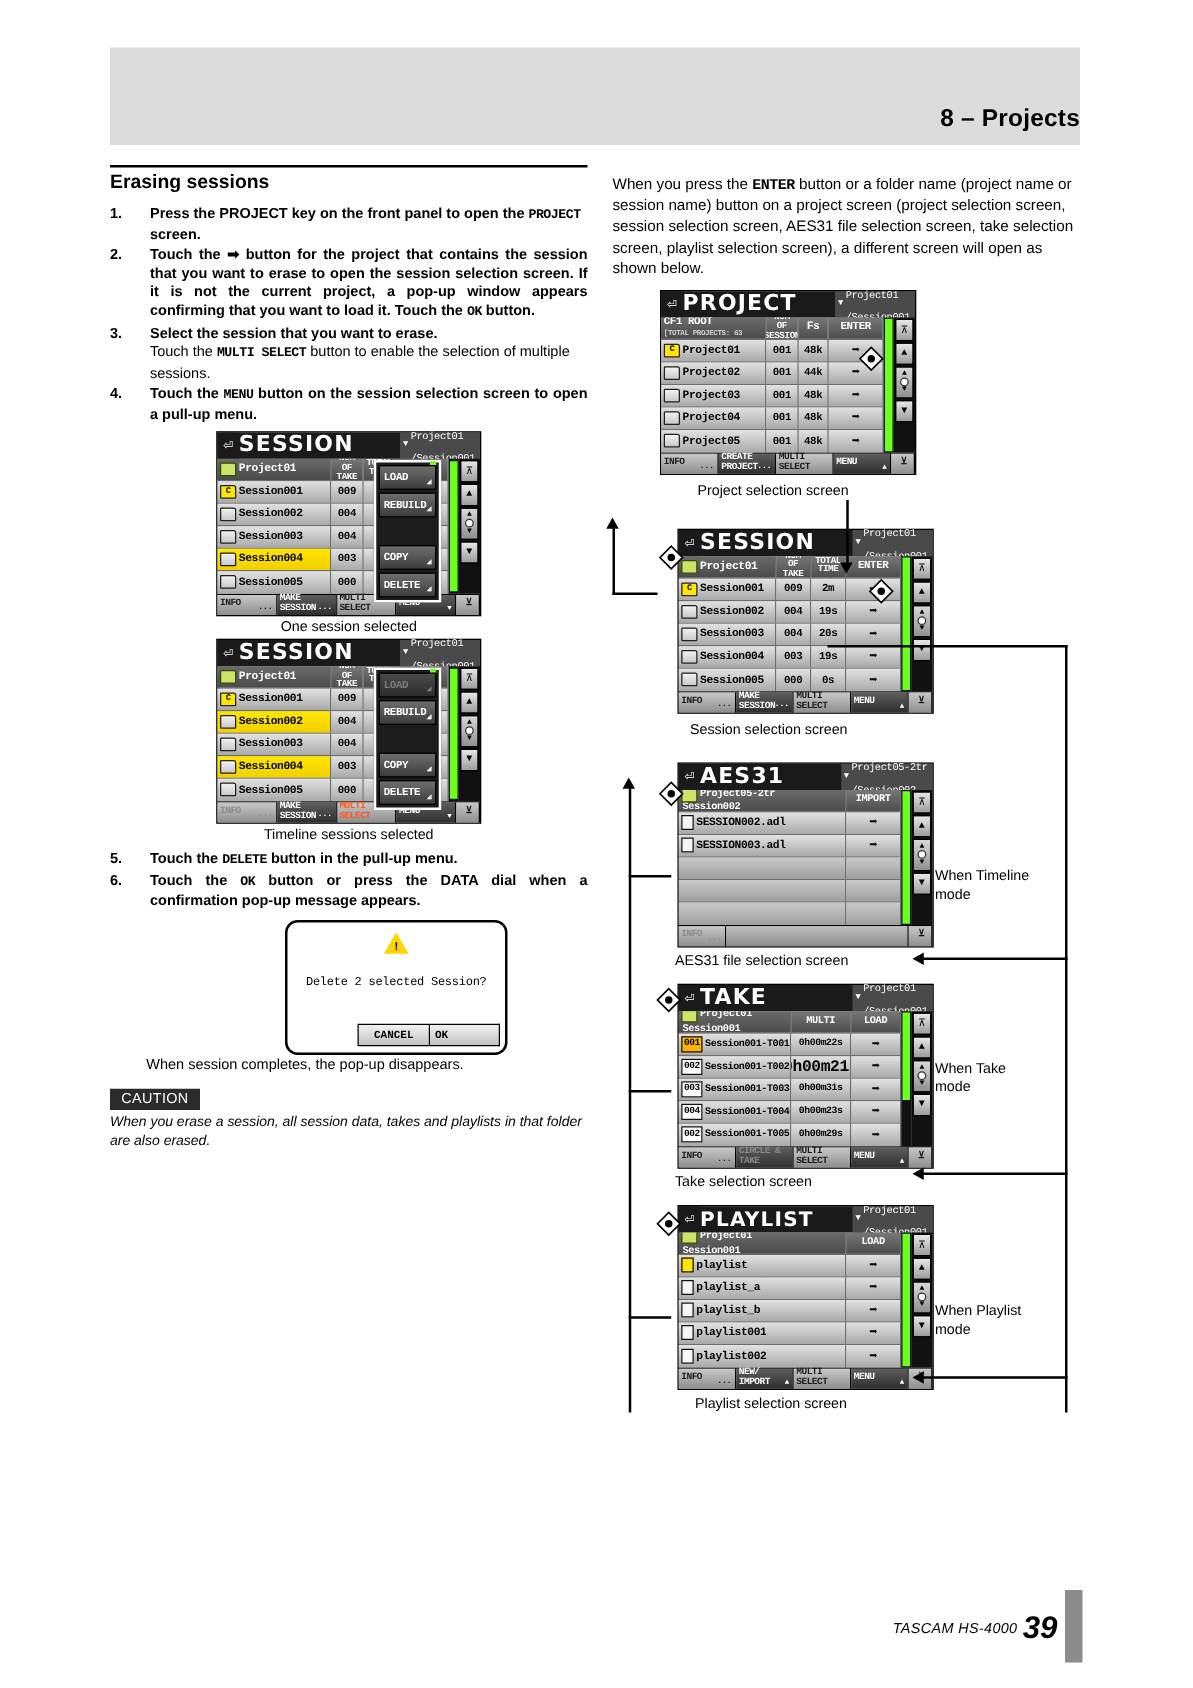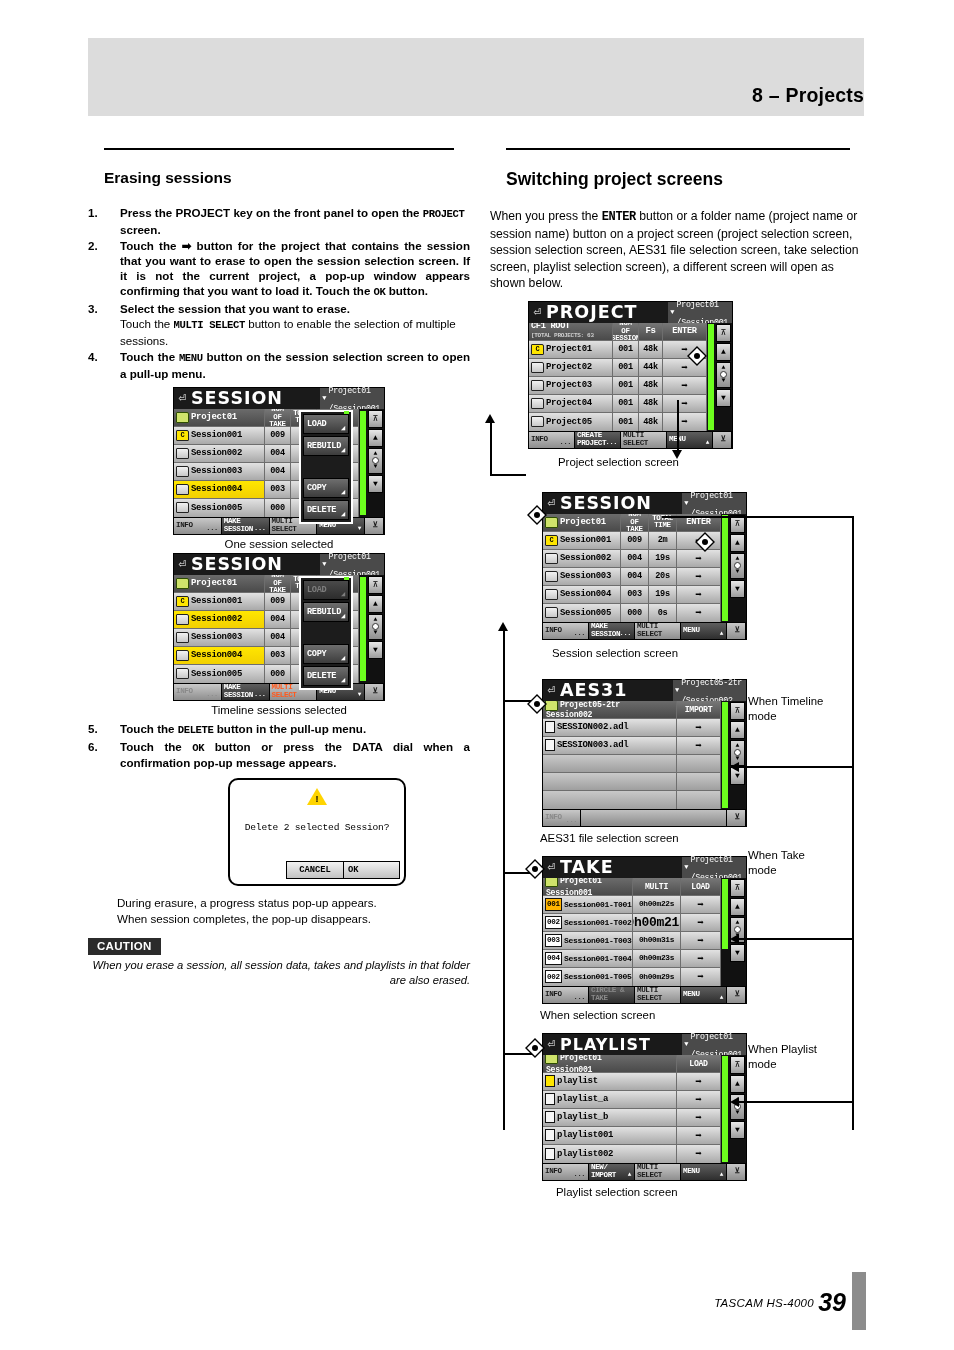--- a/index.html
+++ b/index.html
@@ -34,21 +34,21 @@
   .footer-page {
     position:absolute; right:108px; top:1288px;
     font-size:25px; font-weight:bold; font-style:italic;
   }
 
   
   .col-left  { position:absolute; left:88px;  top:132px; width:382px; }
   .col-right { position:absolute; left:490px; top:132px; width:376px; }
 
   h2.sec {
-    margin:16px; padding-top:16px; font-size:15.5px; font-weight:bold;
+    margin:0; padding-top:0; font-size:15.5px; font-weight:bold;
     border-top:2px solid #000; line-height:1.5;
   }
   h2.sec.big { font-size:17.5px; }
 
   ol.steps { margin:6px 0 0 0; padding:0; list-style:none; }
   ol.steps li {
     position:relative; padding-left:32px; margin-bottom:1px;
     font-size:11.6px; line-height:1.30;
   }
   ol.steps li .num {
@@ -57,25 +57,25 @@
   .b { font-weight:bold; }
   .just { text-align:justify; }
   .lcd-t { font-family:"Liberation Mono", monospace; font-weight:bold;
            font-size:10.6px; letter-spacing:-0.4px; }
   .body-p { font-size:11.6px; line-height:1.35; }
 
   .caption { text-align:center; font-size:11.4px; margin-top:3px; }
 
   .caution-tag {
     display:inline-block; background:#2b2b2b; color:#fff;
-    font-weight:bold; font-size:11.5px; padding:2px 9px 3px 9px;
+    font-weight:normal; font-size:11.5px; padding:2px 9px 3px 9px;
     letter-spacing:.3px;
   }
   .caution-body {
-    font-style:italic; font-size:11.2px; line-height:1.33; margin-top:3px;text-align:right;
+    font-style:italic; font-size:11.2px; line-height:1.33; margin-top:3px;
   }
 
   .intro { font-size:12.2px; line-height:1.36; margin-top:7px; }
 
   
   .lcd {
     background:#bdbdbd; border:1px solid #000;
     font-family:"Liberation Mono", monospace;
     position:relative;
     image-rendering:pixelated;
@@ -545,32 +545,30 @@
     <div style="position:absolute; right:4px; bottom:5px; display:flex; height:18px;">
       <div style="width:58px; border:1px solid #000; background:linear-gradient(#f2f2f2,#c2c2c2);
                   font-family:'Liberation Mono', monospace; font-size:8.8px; font-weight:bold;
                   display:flex;align-items:center;justify-content:center;">CANCEL</div>
       <div style="width:56px; border:1px solid #000; border-left:none; background:linear-gradient(#f2f2f2,#c2c2c2);
                   font-family:'Liberation Mono', monospace; font-size:8.8px; font-weight:bold;
                   display:flex;align-items:center;justify-content:flex-start; padding-left:4px;">OK</div>
     </div>
   </div>
 
-  <div class="body-p" style="margin:9px 0 0 29px;">During erasure, a progress status pop-up appears.</div>
   <div class="body-p" style="margin:0 0 0 29px;">When session completes, the pop-up disappears.</div>
 
   <div style="margin-top:9px;">
     <span class="caution-tag">CAUTION</span>
     <div class="caution-body">When you erase a session, all session data, takes and playlists in that folder are also erased.</div>
   </div>
 </div>
 
 <div class="col-right">
 
-  <h2 class="sec big">Switching project screens</h2>
   <div class="intro">When you press the <span class="lcd-t" style="font-size:12px">ENTER</span> button or a folder name (project name or session name) button on a project screen (project selection screen, session selection screen, AES31 file selection screen, take selection screen, playlist selection screen), a different screen will open as shown below.</div>
 
   <div style="position:relative; width:205px; margin:9px 0 0 38px;">
     <div class="lcd" style="width:205px;">
       <div class="lcd-title">
         <div class="lcd-back">⏎</div>
         <div class="lcd-name">PROJECT</div>
         <div class="lcd-path">
           <span class="tri">▼</span>
           <span>
@@ -1002,21 +1000,21 @@
           <span class="tri">▲</span>
         </div>
         <div class="fbtn light" style="flex:none;width:19px;align-items:center">⊻</div>
       </div>
     </div>
     <svg class="cursor" style="left:-18px; top:2px;" viewBox="0 0 26 22">
       <polygon points="2,11 11,2 20,11 11,20" fill="#fff" stroke="#000" stroke-width="1.4"></polygon>
       <circle cx="11" cy="11" r="3" fill="#000"></circle>
     </svg>
   </div>
-  <div class="scap" style="margin:5px 0 0 50px;">When selection screen</div>
+  <div class="scap" style="margin:5px 0 0 50px;">Take selection screen</div>
 
   <div style="position:relative; width:205px; margin:12px 0 0 52px;">
     <div class="lcd" style="width:205px;">
       <div class="lcd-title">
         <div class="lcd-back">⏎</div>
         <div class="lcd-name" style="font-size:16px">PLAYLIST</div>
         <div class="lcd-path">
           <span class="tri">▼</span>
           <span>
             <span class="pp">Project01</span><br>

